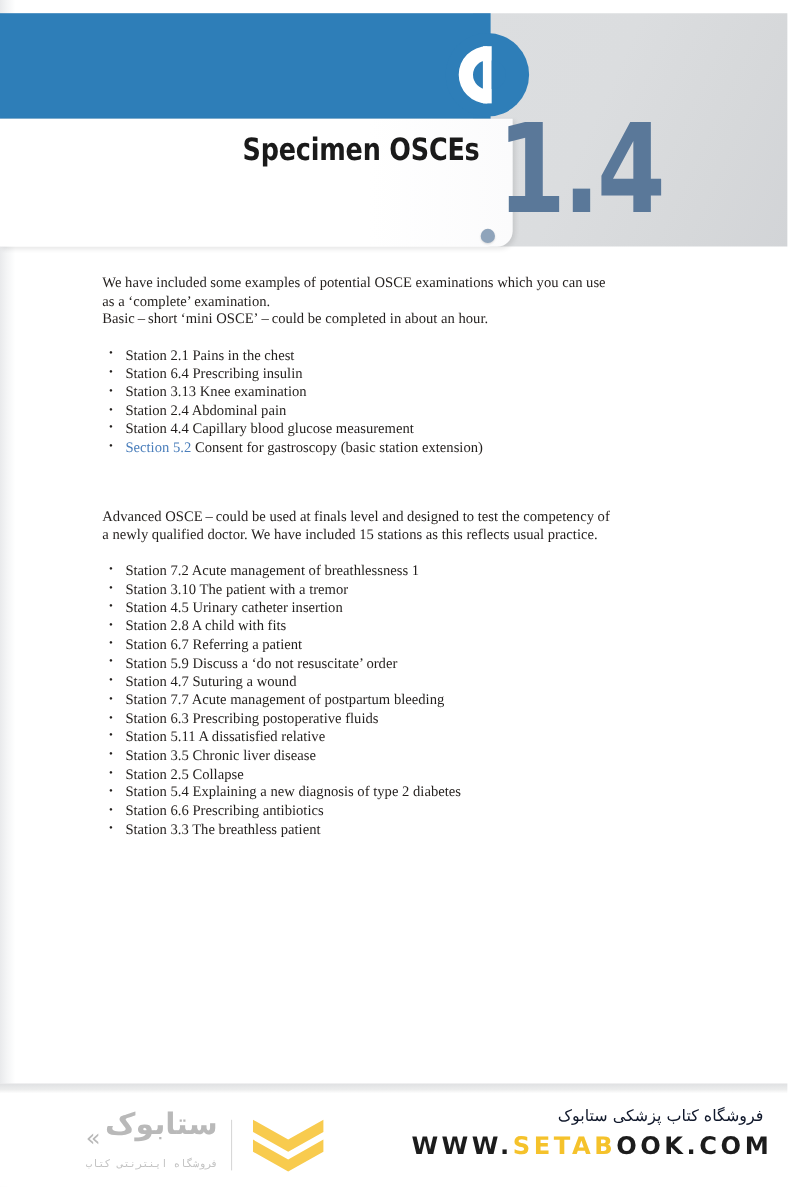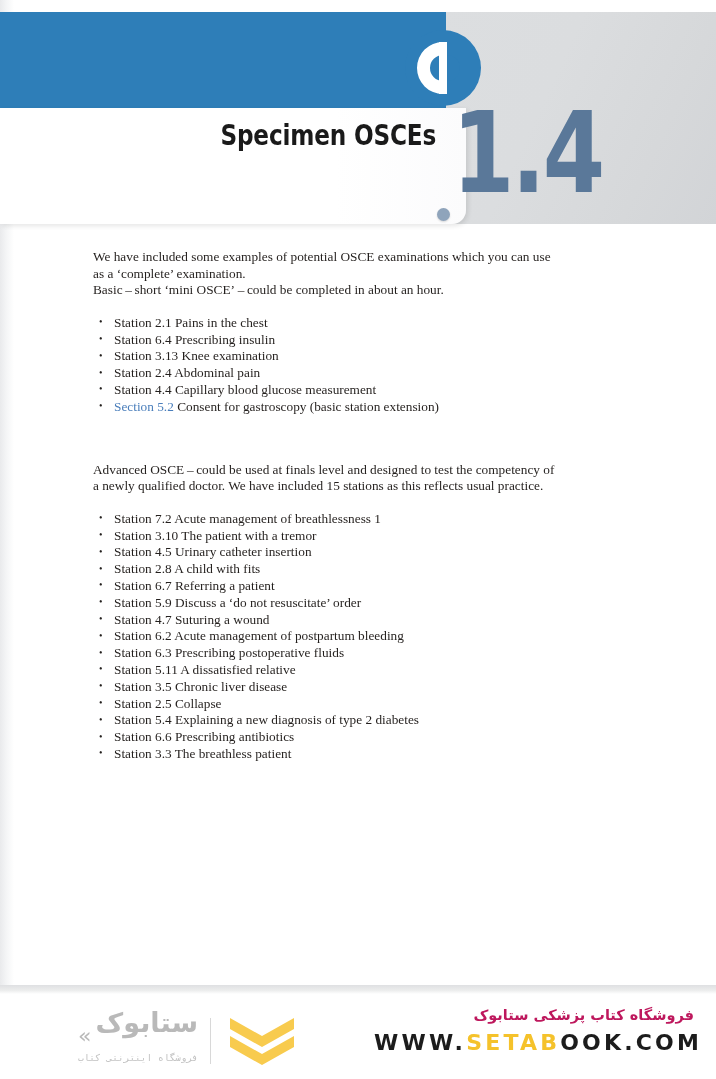--- a/index.html
+++ b/index.html
@@ -223,25 +223,24 @@
   
   .footer-right {
     position: absolute;
     right: 22px; top: 8px;
     text-align: right;
     width: 320px;
   }
   .footer-fa {
     font-family: "DejaVu Sans", sans-serif;
     font-size: 14.5px;
-    color: #be185d;
+    color: #0f172a;
     line-height: 26px;
     direction: rtl;
     white-space: nowrap;
-    font-weight: bold;
   }
   .footer-url {
     font-family: "DejaVu Sans", sans-serif;
     font-weight: bold;
     font-size: 22px;
     line-height: 30px;
     letter-spacing: 3.2px;
     color: #1c1c1c;
     white-space: nowrap;
   }
@@ -300,21 +299,21 @@
   </p>
 
   <ul class="station-list">
     <li><span>Station 7.2 Acute management of breathlessness 1</span></li>
     <li><span>Station 3.10 The patient with a tremor</span></li>
     <li><span>Station 4.5 Urinary catheter insertion</span></li>
     <li><span>Station 2.8 A child with fits</span></li>
     <li><span>Station 6.7 Referring a patient</span></li>
     <li><span>Station 5.9 Discuss a ‘do not resuscitate’ order</span></li>
     <li><span>Station 4.7 Suturing a wound</span></li>
-    <li><span>Station 6.2 Acute management of postpartum bleeding</span></li>
+    <li><span>Station 7.7 Acute management of postpartum bleeding</span></li>
     <li><span>Station 6.3 Prescribing postoperative fluids</span></li>
     <li><span>Station 5.11 A dissatisfied relative</span></li>
     <li><span>Station 3.5 Chronic liver disease</span></li>
     <li><span>Station 2.5 Collapse</span></li>
     <li><span>Station 5.4 Explaining a new diagnosis of type 2 diabetes</span></li>
     <li><span>Station 6.6 Prescribing antibiotics</span></li>
     <li><span>Station 3.3 The breathless patient</span></li>
   </ul>
 </div>
 

